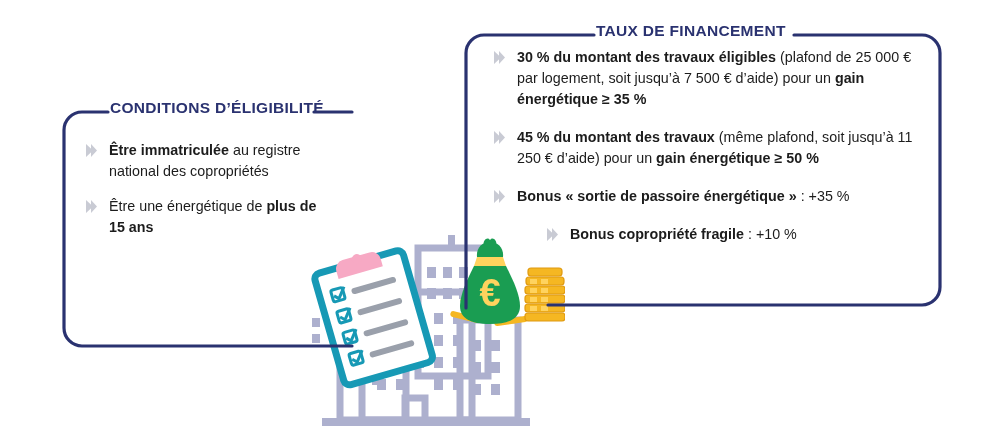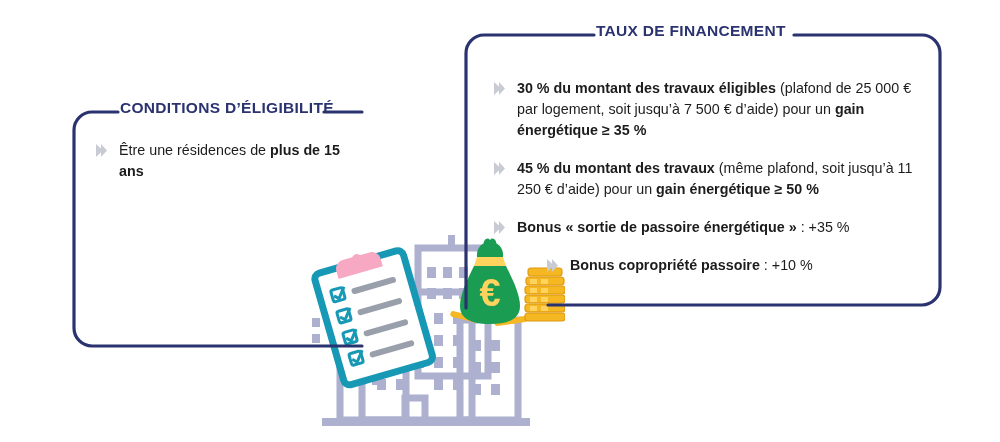--- a/index.html
+++ b/index.html
@@ -32,21 +32,21 @@
   .panel-title {
     position: absolute;
     color: #2a3270;
     font-weight: 700;
     letter-spacing: 0.3px;
     white-space: nowrap;
   }
 
   
   #panel-eligibility {
-    left: 72px;
+    left: 62px;
     top: 110px;
     width: 290px;
     height: 238px;
   }
   #panel-eligibility .panel-title {
     left: 48px;
     top: -11px;
     font-size: 15.5px;
   }
 
@@ -102,21 +102,21 @@
   #list-eligibility {
     left: 22px;
     top: 30px;
     width: 252px;
   }
   #list-eligibility .bullet-item { margin-bottom: 14px; }
   #list-eligibility .bullet-item:last-child { margin-bottom: 0; }
 
   #list-financing {
     left: 28px;
-    top: 45px;
+    top: 14px;
     width: 430px;
   }
   #list-financing .bullet-item { margin-bottom: 17px; }
   #list-financing .bullet-item:last-child { margin-bottom: 0; }
 
   
   #illustration {
     position: absolute;
     left: 300px;
     top: 230px;
@@ -278,21 +278,29 @@
 
   <div class="panel-title">CONDITIONS D’ÉLIGIBILITÉ</div>
 
   <ul class="bullet-list" id="list-eligibility">
     <li class="bullet-item">
       <span class="bullet-icon">
         <svg width="15" height="15" viewBox="0 0 15 15">
             <path d="M2 1 L9 7.5 L2 14 Z M7 1 L13 7.5 L7 14 Z" fill="#c9cbd4"></path>
           </svg>
       </span>
-      <span>Être une résidences de </span><span class="b">plus de 15 ans</span>
+      <span class="b">Être immatriculée</span><span> au registre national des copropriétés</span>
+    </li>
+    <li class="bullet-item">
+      <span class="bullet-icon">
+        <svg width="15" height="15" viewBox="0 0 15 15">
+            <path d="M2 1 L9 7.5 L2 14 Z M7 1 L13 7.5 L7 14 Z" fill="#c9cbd4"></path>
+          </svg>
+      </span>
+      <span>Être une énergétique de </span><span class="b">plus de 15 ans</span>
     </li>
   </ul>
 </div>
 
 <div class="panel" id="panel-financing">
   <svg class="panel-svg" width="478" height="275" viewBox="0 0 478 275">
 
     <path d="M130 2 H20 A18 18 0 0 0 2 20 V275" fill="none" stroke="#2a3270" stroke-width="3.2" stroke-linecap="round"></path>
 
     <path d="M330 2 H458 A18 18 0 0 1 476 20 V254 A18 18 0 0 1 458 272 H84" fill="none" stroke="#2a3270" stroke-width="3.2" stroke-linecap="round"></path>
@@ -324,16 +332,16 @@
           </svg>
       </span>
       <span class="b">Bonus « sortie de passoire énergétique »</span><span> : +35 %</span>
     </li>
     <li class="bullet-item sub">
       <span class="bullet-icon">
         <svg width="15" height="15" viewBox="0 0 15 15">
             <path d="M2 1 L9 7.5 L2 14 Z M7 1 L13 7.5 L7 14 Z" fill="#c9cbd4"></path>
           </svg>
       </span>
-      <span class="b">Bonus copropriété passoire</span><span> : +10 %</span>
+      <span class="b">Bonus copropriété fragile</span><span> : +10 %</span>
     </li>
   </ul>
 </div>
 
 </body></html>

